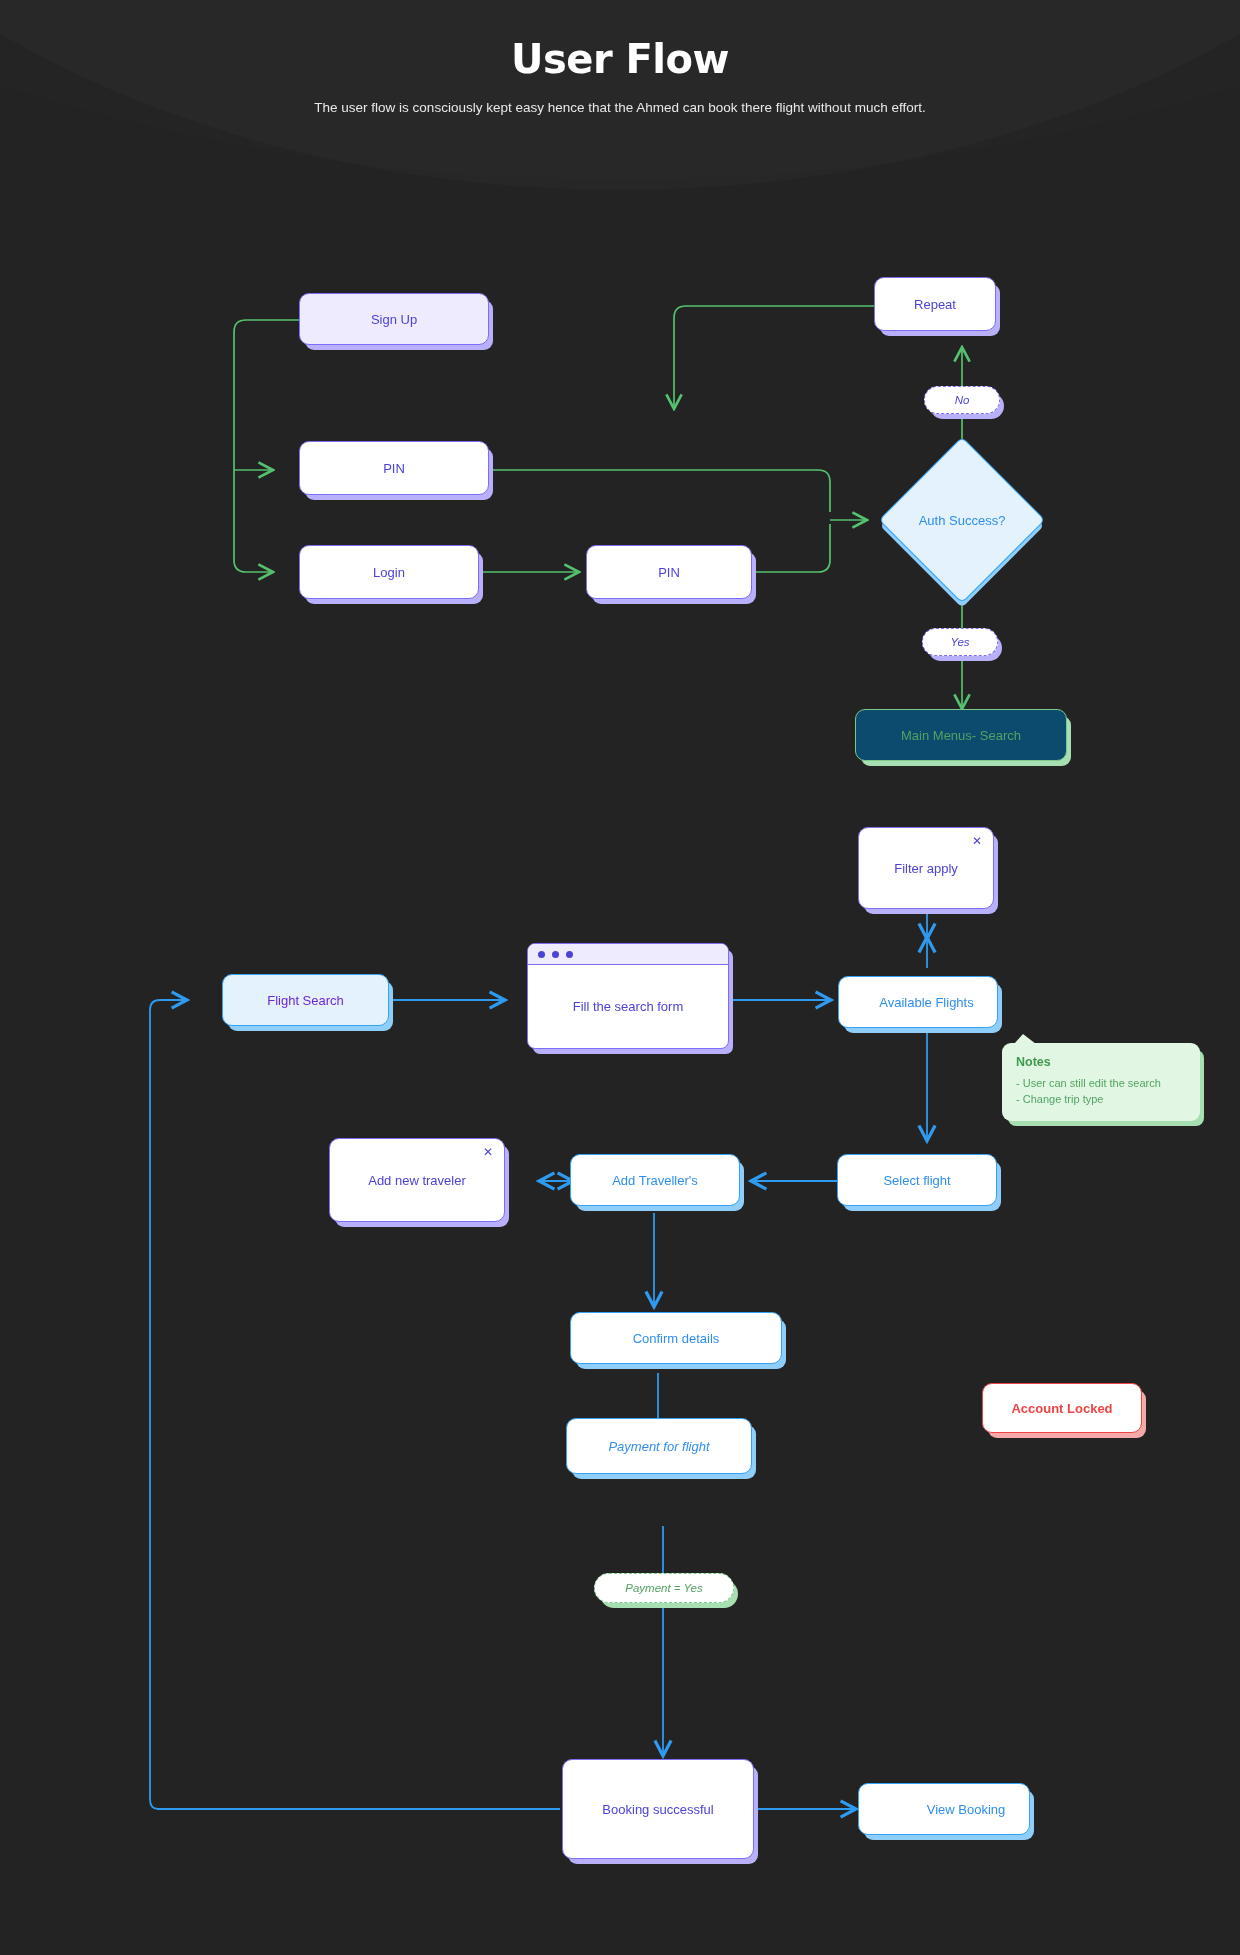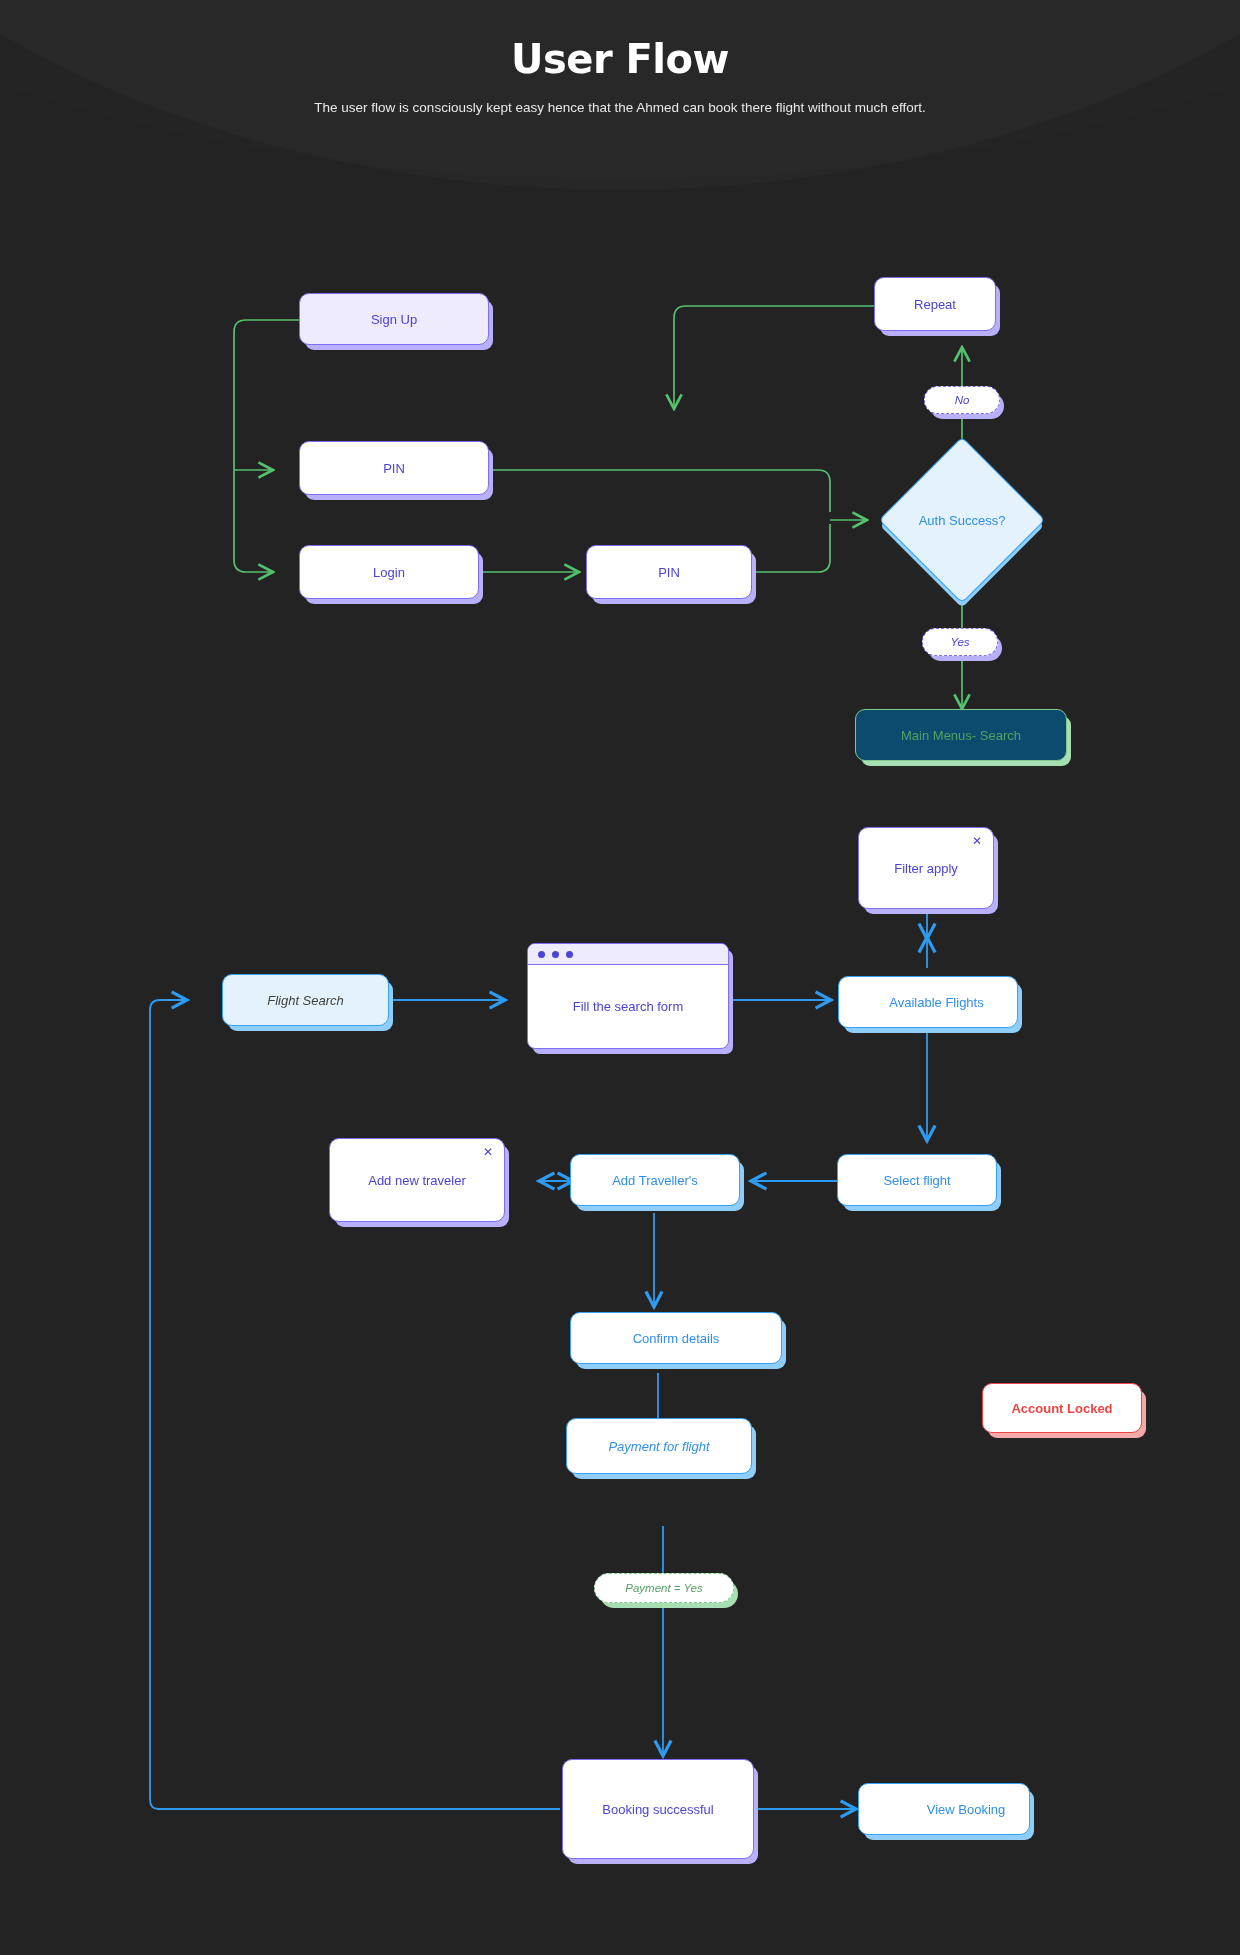--- a/index.html
+++ b/index.html
@@ -85,23 +85,22 @@
   
   .n-blue{
     background:#ffffff;
     border:1.6px solid #34a2f5;
     color:#2e8ef0;
     box-shadow:5px 6px 0 -1px #8fcdfb;
   }
   .n-blue-fill{
     background:#e4f2fe;
     border:1.6px solid #34a2f5;
-    color:#404040;
+    color:#6d28d9;
     box-shadow:5px 6px 0 -1px #8fcdfb;
-    font-style:italic;
   }
   
   .n-green-fill{
     background:#0c4a6e;
     border:1.6px solid #7cc98b;
     color:#53a262;
     box-shadow:5px 6px 0 -1px #a8dfb2;
   }
   
   .n-red{
@@ -347,21 +346,21 @@
 
   <div class="win" style="left:527px;top:943px;width:202px;height:106px;">
     <div class="win-bar">
       <span class="win-dot"></span>
       <span class="win-dot"></span>
       <span class="win-dot"></span>
     </div>
     <div class="win-body">Fill the search form</div>
   </div>
 
-  <div class="node n-blue" style="left:838px;top:976px;width:180px;height:52px;padding-left:17px;">
+  <div class="node n-blue" style="left:838px;top:976px;width:160px;height:52px;padding-left:17px;">
     <span>Available Flights</span>
   </div>
 
   <div class="node n-purple" style="left:858px;top:827px;width:136px;height:82px;position:absolute;">
     <span class="modal-x">✕</span>
     <span>Filter apply</span>
   </div>
 
   <div class="node n-blue" style="left:837px;top:1154px;width:160px;height:52px;">
     <span>Select flight</span>
@@ -393,14 +392,20 @@
   </div>
 
   <div class="node n-blue" style="left:858px;top:1783px;width:172px;height:52px;padding-left:44px;">
     <span>View Booking</span>
   </div>
 
   <div class="node n-red" style="left:982px;top:1383px;width:160px;height:50px;">
     <span>Account Locked</span>
   </div>
 
+  <div class="notes" style="left:1002px;top:1043px;width:198px;height:78px;">
+    <div class="notes-tail"></div>
+    <div class="notes-title">Notes</div>
+    <div class="notes-line">- User can still edit the search</div>
+    <div class="notes-line">- Change trip type</div>
+  </div>
 
 </div>
 
 </body></html>

